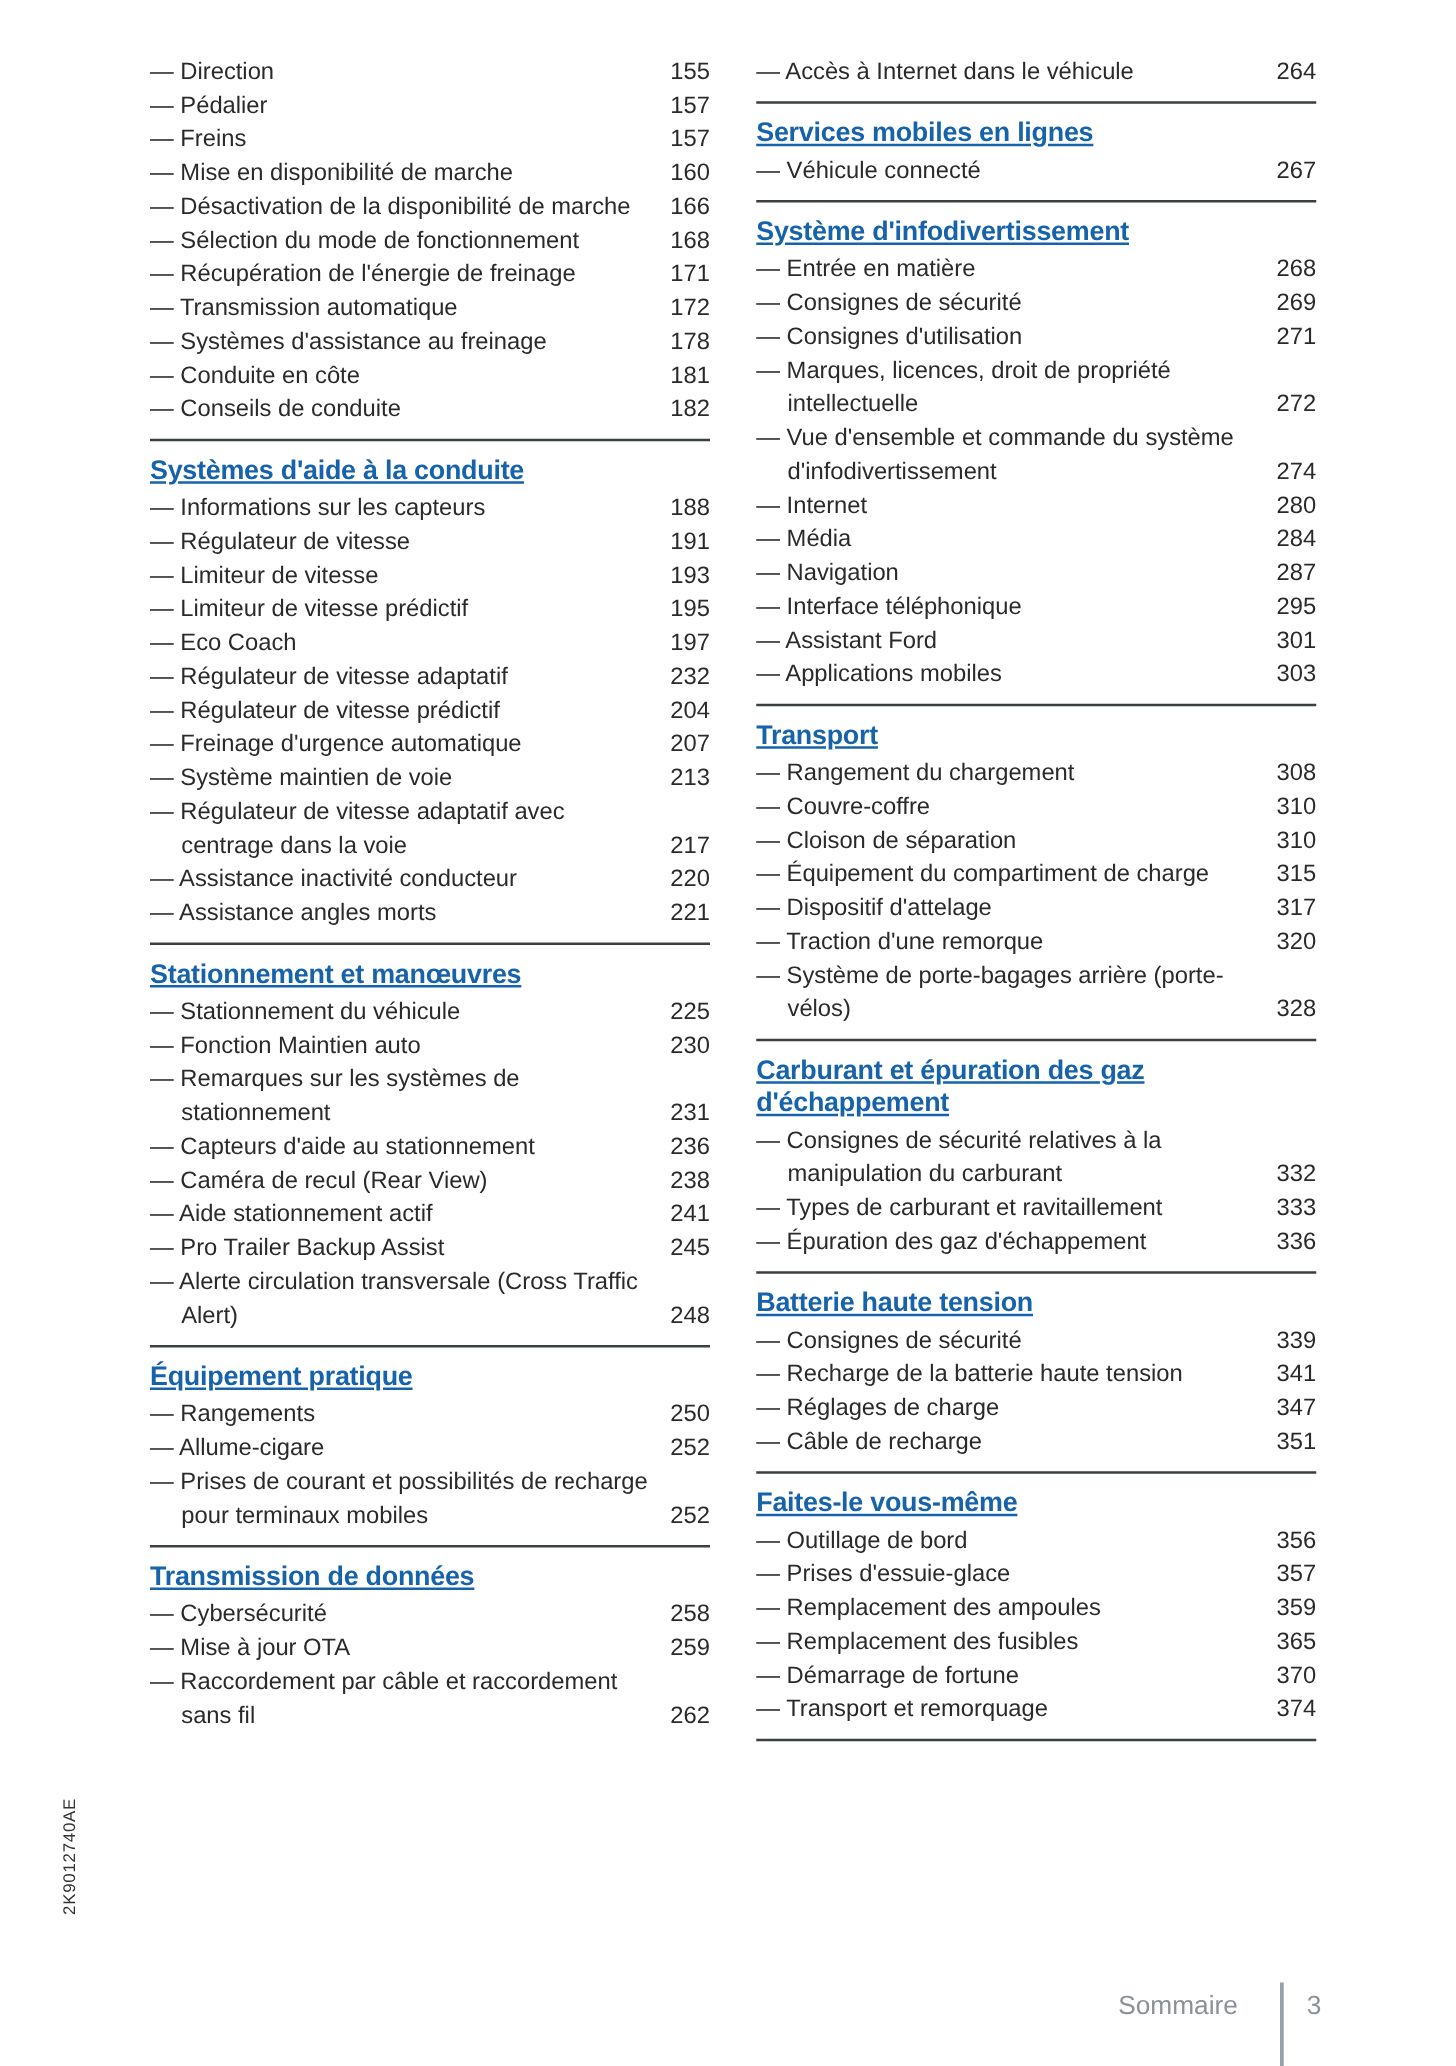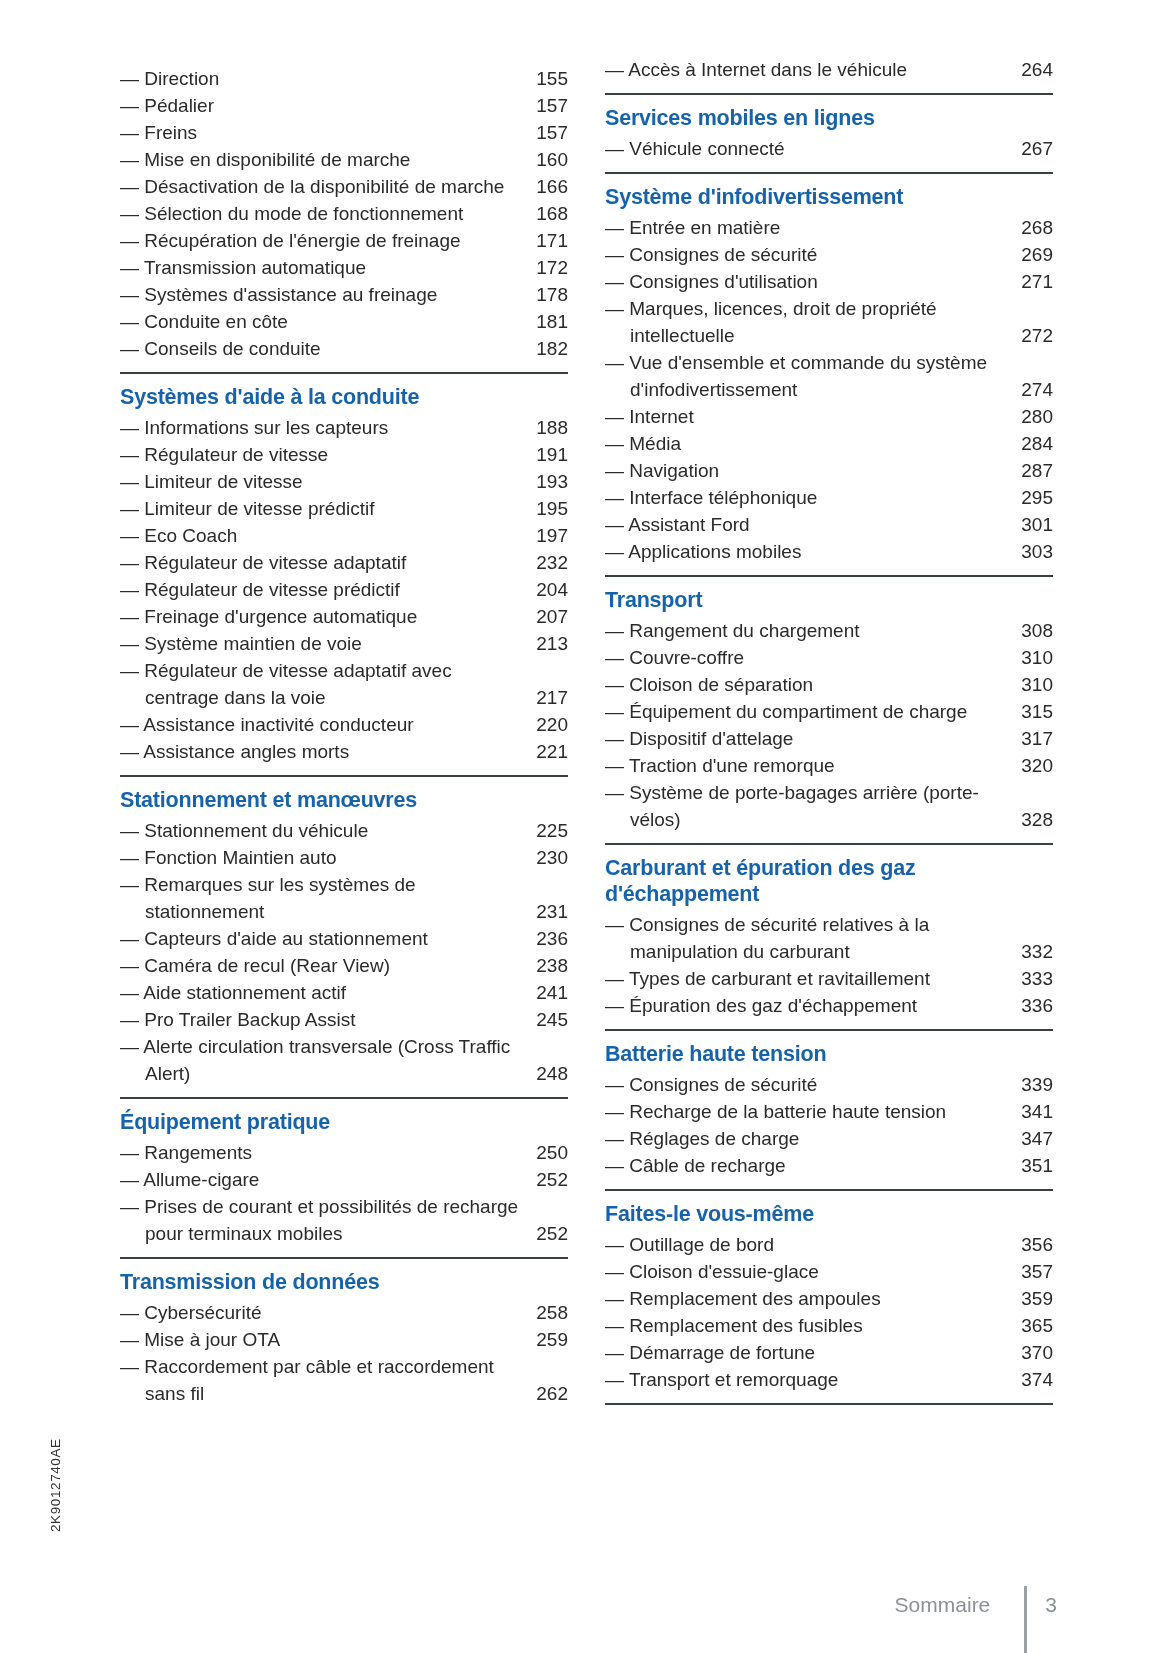--- a/index.html
+++ b/index.html
@@ -14,33 +14,33 @@
     background:#ffffff;
     position:relative;
     overflow:hidden;
     font-family:"Liberation Sans", sans-serif;
     color:var(--text);
     -webkit-font-smoothing:antialiased;
   }
   .columns{
     display:flex;
     gap:37px;
-    padding:56px 112px 0 120px;
+    padding:44px 112px 0 120px;
     box-sizing:border-box;
-    align-items:center;
   }
   .col{flex:0 0 448px;width:448px;}
   .toc-section{margin:0;}
   .heading{
     color:var(--accent);
     font-weight:bold;
     font-size:21.5px;
     line-height:26px;
     letter-spacing:-0.2px;
     margin:2px 0 4px 0;
+    text-decoration:underline;
   }
   .entry{
     display:flex;
     align-items:flex-end;
     font-size:19px;
     line-height:27px;
   }
   .entry-label{
     flex:1 1 auto;
     padding-left:25px;
@@ -386,21 +386,21 @@
         </div>
       </div>
       <div class="rule"></div>
       <div class="toc-section">
         <div class="heading">Faites-le vous-même</div>
         <div class="entry">
           <span class="entry-label">— Outillage de bord</span>
           <span class="entry-page">356</span>
         </div>
         <div class="entry">
-          <span class="entry-label">— Cloison d'essuie-glace</span>
+          <span class="entry-label">— Prises d'essuie-glace</span>
           <span class="entry-page">357</span>
         </div>
         <div class="entry">
           <span class="entry-label">— Remplacement des ampoules</span>
           <span class="entry-page">359</span>
         </div>
         <div class="entry">
           <span class="entry-label">— Remplacement des fusibles</span>
           <span class="entry-page">365</span>
         </div>

